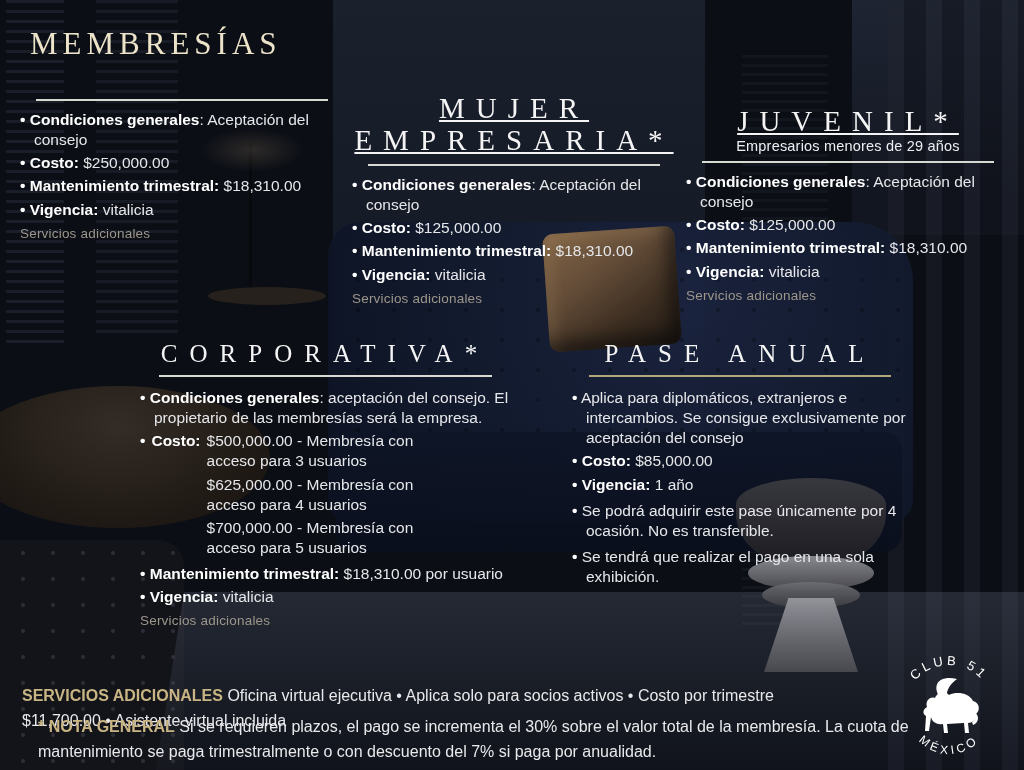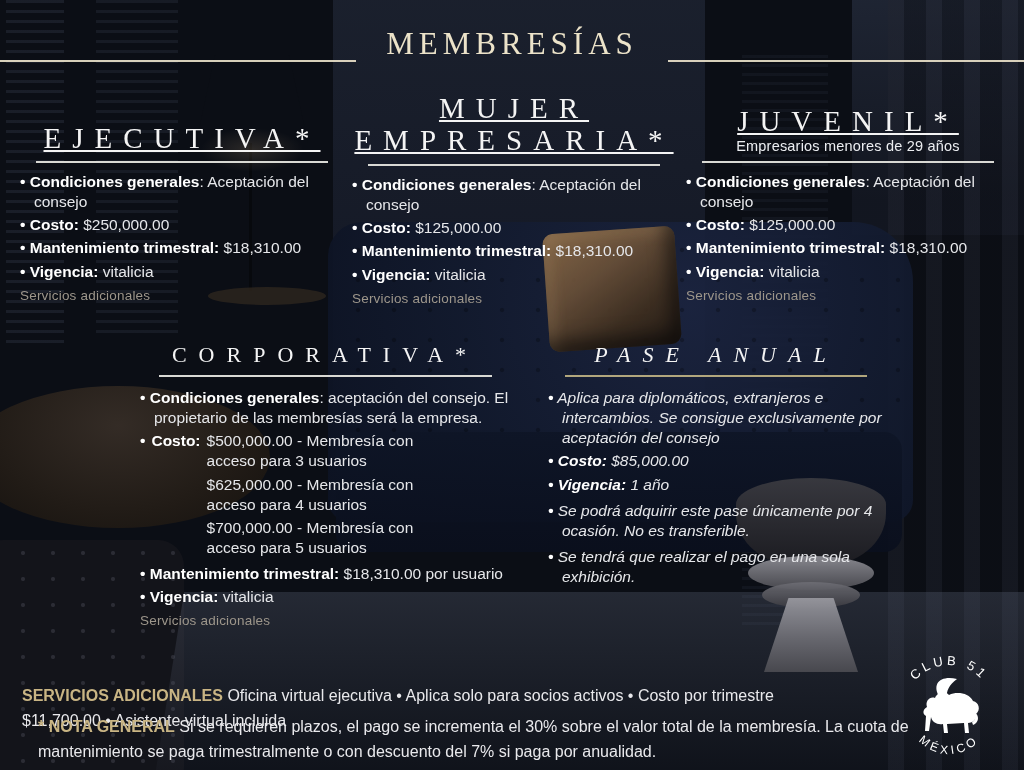--- a/index.html
+++ b/index.html
@@ -61,21 +61,21 @@
     background:linear-gradient(180deg,#6d6d74,#3a3a40); opacity:.95; }
   .bg-cone { left:764px; top:598px; width:94px; height:74px;
     clip-path:polygon(26% 0, 74% 0, 100% 100%, 0 100%);
     background:linear-gradient(180deg,#97979e 0%,#6a6a71 55%,#4a4a50 100%); opacity:.95; }
   .bg-vignette { inset:0;
     background:radial-gradient(ellipse at 50% 42%, rgba(0,0,0,0) 38%, rgba(2,3,6,.5) 100%),
                linear-gradient(rgba(4,5,9,.34), rgba(4,5,9,.34)); }
 
   
   .serif { font-family:"Liberation Serif","DejaVu Serif",serif; }
-  .header { position:absolute; top:26px; left:0; width:1024px; display:flex; align-items:flex-end; }
+  .header { position:absolute; top:26px; left:0; width:1024px; display:flex; align-items:flex-start;flex-direction:column; }
   .header-line { flex:1; height:2px; background:#e9e1c9; opacity:.92; }
   .page-title { color:#ece3c9; font-size:31px; letter-spacing:5px; padding:0 30px; white-space:nowrap; font-weight:400; }
 
   .card { position:absolute; color:#e8e9ec; }
   .card-head { display:flex; flex-direction:column; justify-content:flex-end; align-items:center; text-align:center; }
   .card-title { color:#f4f4f4; font-weight:400; line-height:1.12; }
   .row1 .card { width:324px; top:92px; }
   .row1 .card-head { min-height:62px; }
   .row1 .card-title { font-size:29px; letter-spacing:11px;text-decoration:underline; }
   .card-subtitle { color:#eceef1; font-size:14.5px; letter-spacing:.2px; margin-top:1px; }
@@ -84,21 +84,21 @@
 
   .card-body { margin-top:9px; font-size:15.5px; line-height:1.30; text-align:left; }
   .bullet-row { padding-left:14px; text-indent:-14px; margin-bottom:3px; }
   .bmark { font-weight:700; color:#ffffff; }
   .blabel { font-weight:700; color:#ffffff; }
   .btext { color:#e6e7ea; }
   .footnote { margin-top:5px; font-size:13.5px; color:#9d968b; letter-spacing:.2px; }
 
   .row2 .card { top:334px; }
   .row2 .card-head { min-height:34px; }
-  .row2 .card-title { font-size:22px; letter-spacing:12px; white-space:nowrap; }
+  .row2 .card-title { font-size:25px; letter-spacing:12px; white-space:nowrap; }
   .row2 .card-body { margin-top:11px; }
 
   .costo-row { display:flex; padding-left:0; text-indent:0; }
   .costo-row .bmark { margin-right:6px; }
   .costo-row .blabel { margin-right:6px; white-space:nowrap; }
   .costo-lines { flex:1; }
   .costo-line { color:#e6e7ea; margin-bottom:3px; max-width:252px; }
 
   .footer-line { position:absolute; left:22px; font-size:16px; line-height:1.55; color:#e9e9ec; }
   .servicios { top:684px; width:800px; }
@@ -141,23 +141,20 @@
 
   <div class="header">
     <div class="header-line"></div>
     <div class="page-title serif">MEMBRESÍAS</div>
     <div class="header-line"></div>
   </div>
 
   <div class="row1">
 
     <div class="card" style="left:20px;">
-      <div class="card-head">
-        <div class="card-title serif">EJECUTIVA*</div>
-      </div>
       <div class="rule"></div>
       <div class="card-body">
         <div class="bullet-row"><span class="bmark">•</span> <span class="blabel">Condiciones generales</span><span class="btext">: Aceptación del consejo</span></div>
         <div class="bullet-row"><span class="bmark">•</span> <span class="blabel">Costo:</span> <span class="btext">$250,000.00</span></div>
         <div class="bullet-row"><span class="bmark">•</span> <span class="blabel">Mantenimiento trimestral:</span> <span class="btext">$18,310.00</span></div>
         <div class="bullet-row"><span class="bmark">•</span> <span class="blabel">Vigencia:</span> <span class="btext">vitalicia</span></div>
         <div class="footnote">Servicios adicionales</div>
       </div>
     </div>
 
@@ -208,21 +205,21 @@
             <div class="costo-line">$625,000.00 - Membresía con acceso para 4 usuarios</div>
             <div class="costo-line">$700,000.00 - Membresía con acceso para 5 usuarios</div>
           </div>
         </div>
         <div class="bullet-row"><span class="bmark">•</span> <span class="blabel">Mantenimiento trimestral:</span> <span class="btext">$18,310.00 por usuario</span></div>
         <div class="bullet-row"><span class="bmark">•</span> <span class="blabel">Vigencia:</span> <span class="btext">vitalicia</span></div>
         <div class="footnote">Servicios adicionales</div>
       </div>
     </div>
 
-    <div class="card" style="left:548px; width:336px;font-style:italic;">
+    <div class="card" style="left:572px; width:336px;">
       <div class="card-head">
         <div class="card-title serif">PASE ANUAL</div>
       </div>
       <div class="rule tan"></div>
       <div class="card-body">
         <div class="bullet-row"><span class="bmark">•</span> <span class="btext">Aplica para diplomáticos, extranjeros e intercambios. Se consigue exclusivamente por aceptación del consejo</span></div>
         <div class="bullet-row"><span class="bmark">•</span> <span class="blabel">Costo:</span> <span class="btext">$85,000.00</span></div>
         <div class="bullet-row"><span class="bmark">•</span> <span class="blabel">Vigencia:</span> <span class="btext">1 año</span></div>
         <div class="bullet-row" style="margin-top:6px;"><span class="bmark">•</span> <span class="btext">Se podrá adquirir este pase únicamente por 4 ocasión. No es transferible.</span></div>
         <div class="bullet-row" style="margin-top:6px;"><span class="bmark">•</span> <span class="btext">Se tendrá que realizar el pago en una sola exhibición.</span></div>

